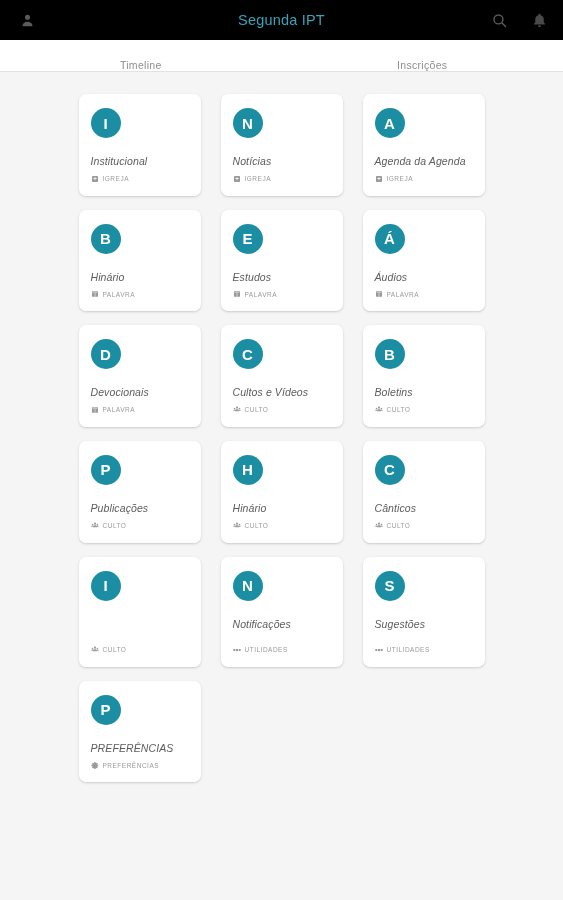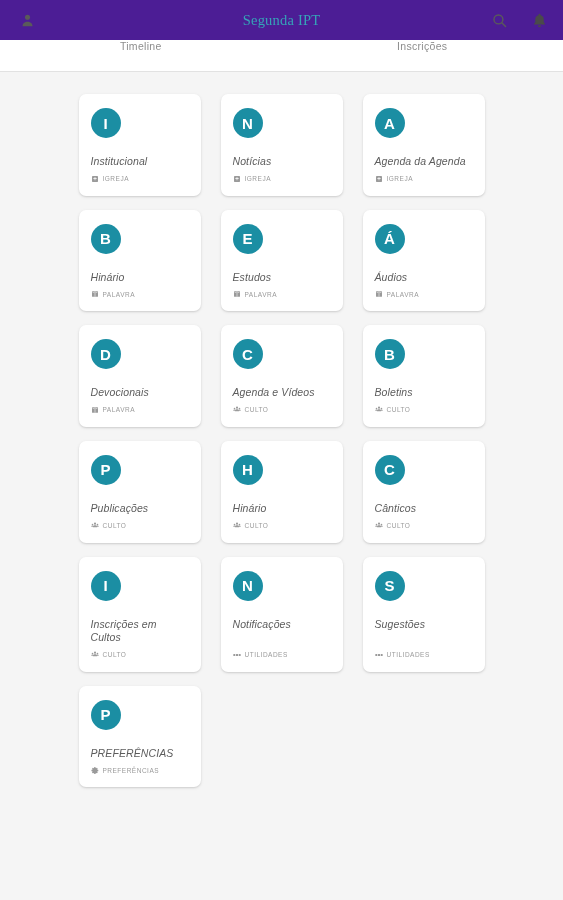--- a/index.html
+++ b/index.html
@@ -13,26 +13,25 @@
   body {
     font-family: "Liberation Sans", sans-serif;
     background: #f5f5f5;
     color: #4a4a4a;
     -webkit-font-smoothing: antialiased;
   }
 
   
   .appbar {
     height: 40px;
-    background: #4c1d95;
+    background: #000000;
     display: flex;
     align-items: center;
     padding: 12px 14px;
     position: relative;
-    font-family: Liberation Serif, serif;
   }
   .appbar-left {
     width: 26px; height: 26px;
     display: flex; align-items: center; justify-content: center;
     cursor: pointer;
   }
   .appbar-title {
     position: absolute;
     left: 0; right: 0;
     text-align: center;
@@ -59,21 +58,21 @@
   .tabbar {
     height: 32px;
     background: #ffffff;
     display: flex;
     align-items: stretch;
     border-bottom: 1px solid #e2e2e2;
   }
   .tab {
     flex: 1;
     display: flex;
-    align-items: flex-start;
+    align-items: flex-end;
     justify-content: center;
     font-size: 10.5px;
     color: #8d8d8d;
     letter-spacing: 0.3px;
     cursor: pointer;
     position: relative;
   }
   .tab.active { color: #4a6e86; }
   .tab.active::after {
     content: "";
@@ -295,21 +294,21 @@
               <rect x="11.2" y="4" width="1.6" height="16" fill="#ffffff"></rect>
               <rect x="5" y="7" width="5" height="1.4" fill="#ffffff"></rect>
               <rect x="14" y="7" width="5" height="1.4" fill="#ffffff"></rect>
             </svg>
           </span>
           <span>PALAVRA</span>
         </div>
       </div>
       <div class="card">
         <div class="avatar" style="background: rgb(27, 142, 163);">C</div>
-        <div class="card-title">Agenda e Vídeos</div>
+        <div class="card-title">Cultos e Vídeos</div>
         <div class="card-meta">
           <span class="meta-icon">
             <svg width="9" height="9" viewBox="0 0 24 24" fill="#9a9a9a">
               <circle cx="12" cy="6.5" r="3.2"></circle>
               <circle cx="4.6" cy="9" r="2.5"></circle>
               <circle cx="19.4" cy="9" r="2.5"></circle>
               <path d="M12 11.2c3.6 0 6.4 2 6.4 4.6v1.6H5.6v-1.6c0-2.6 2.8-4.6 6.4-4.6z"></path>
               <path d="M4.6 12.3c1 0 1.9.2 2.7.5-1 .9-1.6 2-1.8 3.2H0.9v-1.1c0-1.5 1.6-2.6 3.7-2.6z"></path>
               <path d="M19.4 12.3c2.1 0 3.7 1.1 3.7 2.6v1.1h-4.6c-.2-1.2-.8-2.3-1.8-3.2.8-.3 1.7-.5 2.7-.5z"></path>
             </svg>
@@ -380,21 +379,20 @@
               <path d="M12 11.2c3.6 0 6.4 2 6.4 4.6v1.6H5.6v-1.6c0-2.6 2.8-4.6 6.4-4.6z"></path>
               <path d="M4.6 12.3c1 0 1.9.2 2.7.5-1 .9-1.6 2-1.8 3.2H0.9v-1.1c0-1.5 1.6-2.6 3.7-2.6z"></path>
               <path d="M19.4 12.3c2.1 0 3.7 1.1 3.7 2.6v1.1h-4.6c-.2-1.2-.8-2.3-1.8-3.2.8-.3 1.7-.5 2.7-.5z"></path>
             </svg>
           </span>
           <span>CULTO</span>
         </div>
       </div>
       <div class="card tall">
         <div class="avatar" style="background: rgb(27, 142, 163);">I</div>
-        <div class="card-title">Inscrições em Cultos</div>
         <div class="card-meta">
           <span class="meta-icon">
             <svg width="9" height="9" viewBox="0 0 24 24" fill="#9a9a9a">
               <circle cx="12" cy="6.5" r="3.2"></circle>
               <circle cx="4.6" cy="9" r="2.5"></circle>
               <circle cx="19.4" cy="9" r="2.5"></circle>
               <path d="M12 11.2c3.6 0 6.4 2 6.4 4.6v1.6H5.6v-1.6c0-2.6 2.8-4.6 6.4-4.6z"></path>
               <path d="M4.6 12.3c1 0 1.9.2 2.7.5-1 .9-1.6 2-1.8 3.2H0.9v-1.1c0-1.5 1.6-2.6 3.7-2.6z"></path>
               <path d="M19.4 12.3c2.1 0 3.7 1.1 3.7 2.6v1.1h-4.6c-.2-1.2-.8-2.3-1.8-3.2.8-.3 1.7-.5 2.7-.5z"></path>
             </svg>

